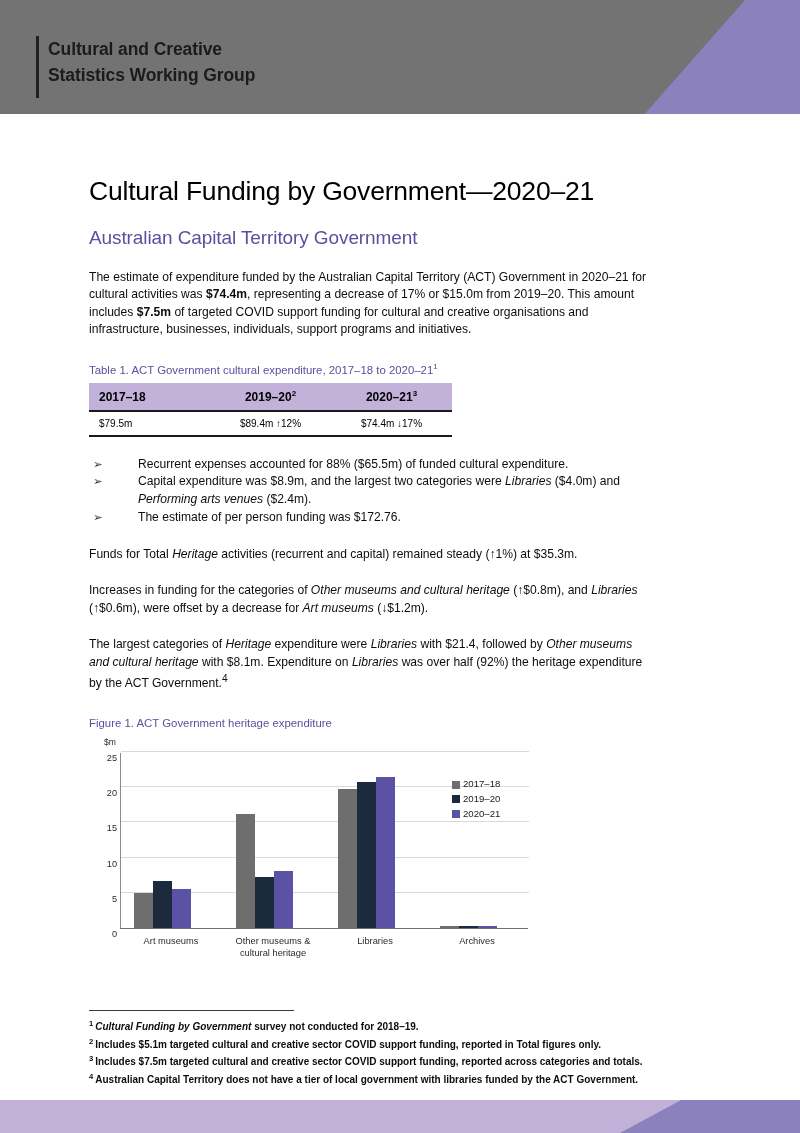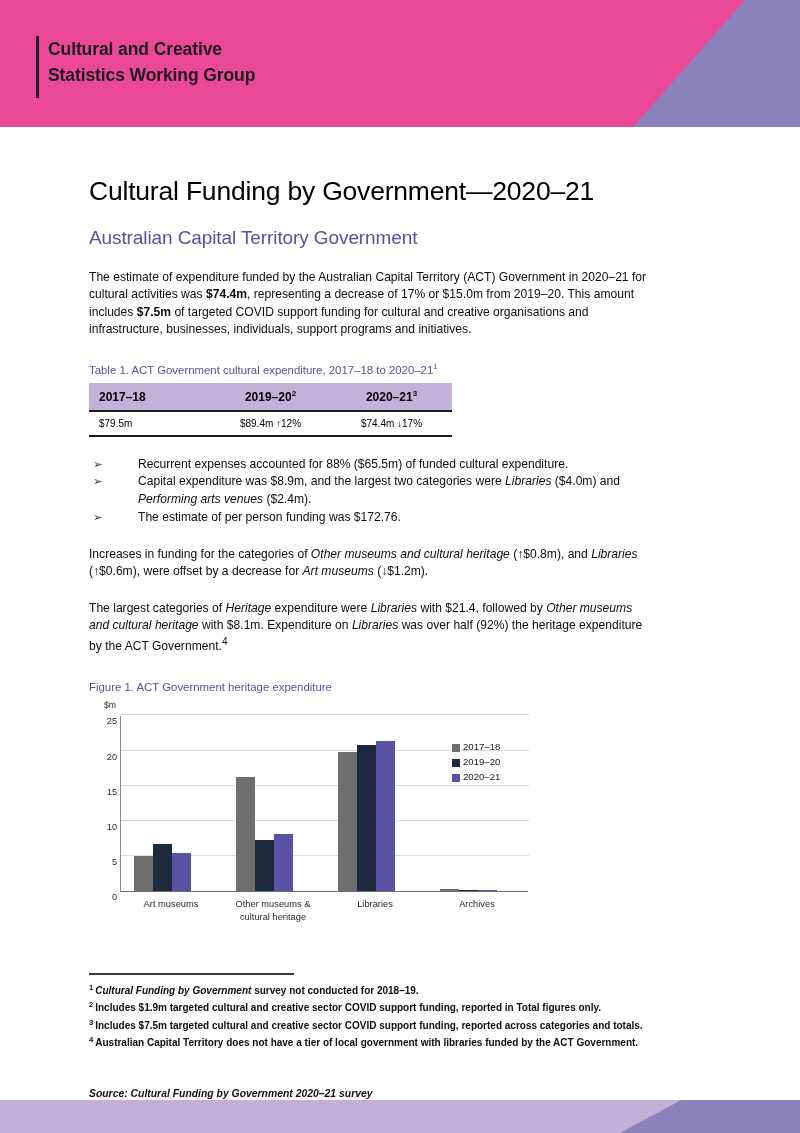--- a/index.html
+++ b/index.html
@@ -8,22 +8,22 @@
     width: 800px; height: 1133px;
     background: #ffffff;
     font-family: "Liberation Sans", sans-serif;
     color: #000000;
     overflow: hidden;
     position: relative;
   }
 
   
   #banner {
-    position: absolute; left: 0; top: 0; width: 800px; height: 127px;
-    background: #ec4899;
+    position: absolute; left: 0; top: 0; width: 800px; height: 114px;
+    background: #737373;
     overflow: hidden;
   }
   #banner-wedge {
     position: absolute; right: 0; top: 0; width: 250px; height: 142px;
     background: #8b81bd;
     clip-path: polygon(100% 0, 100% 100%, 28% 100%, 78% 0);
   }
   #banner-rule {
     position: absolute; left: 36px; top: 36px; width: 3px; height: 62px;
     background: #231f20;
@@ -226,20 +226,21 @@
         </tr>
       </tbody>
     </table>
 
     <ul class="arrow-list" id="bullet-list">
         <li><span class="bullet-glyph">➢</span><span>Recurrent expenses accounted for 88% ($65.5m) of funded cultural expenditure.</span></li>
         <li><span class="bullet-glyph">➢</span><span>Capital expenditure was $8.9m, and the largest two categories were </span><i>Libraries</i><span> ($4.0m) and </span><i>Performing arts venues</i><span> ($2.4m).</span></li>
         <li><span class="bullet-glyph">➢</span><span>The estimate of per person funding was $172.76.</span></li>
       </ul>
 
+    <p class="body-par"><span>Funds for Total </span><i>Heritage</i><span> activities (recurrent and capital) remained steady (↑1%) at $35.3m.</span></p>
 
     <p class="body-par"><span>Increases in funding for the categories of </span><i>Other museums and cultural heritage</i><span> (↑$0.8m), and </span><i>Libraries</i><span> (↑$0.6m), were offset by a decrease for </span><i>Art museums</i><span> (↓$1.2m).</span></p>
 
     <p class="body-par"><span>The largest categories of </span><i>Heritage</i><span> expenditure were </span><i>Libraries</i><span> with $21.4, followed by </span><i>Other museums and cultural heritage</i><span> with $8.1m. Expenditure on </span><i>Libraries</i><span> was over half (92%) the heritage expenditure by the ACT Government.</span><sup>4</sup></p>
 
     <div class="fig-caption">Figure 1. ACT Government heritage expenditure</div>
 
     <div id="chart-wrap">
       <div id="y-unit">$m</div>
       <div id="ytick-holder">
@@ -298,21 +299,21 @@
           <div class="lg-row">
             <span class="swatch" style="background: rgb(91, 81, 165);"></span>
             <span>2020–21</span>
           </div>
         </div>
     </div>
 
     <div id="fn-rule"></div>
     <ol id="footnotes">
         <li><sup>1</sup><i>Cultural Funding by Government</i><span> survey not conducted for 2018–19.</span></li>
-        <li><sup>2</sup><span>Includes $1.9m targeted cultural and creative sector COVID support funding, reported in Total figures only.</span></li>
+        <li><sup>2</sup><span>Includes $5.1m targeted cultural and creative sector COVID support funding, reported in Total figures only.</span></li>
         <li><sup>3</sup><span>Includes $7.5m targeted cultural and creative sector COVID support funding, reported across categories and totals.</span></li>
         <li><sup>4</sup><span>Australian Capital Territory does not have a tier of local government with libraries funded by the ACT Government.</span></li>
       </ol>
 
     <div id="source-line">Source: Cultural Funding by Government 2020–21 survey</div>
 
   </div>
 </div>
 
 <div id="footer-bar">

